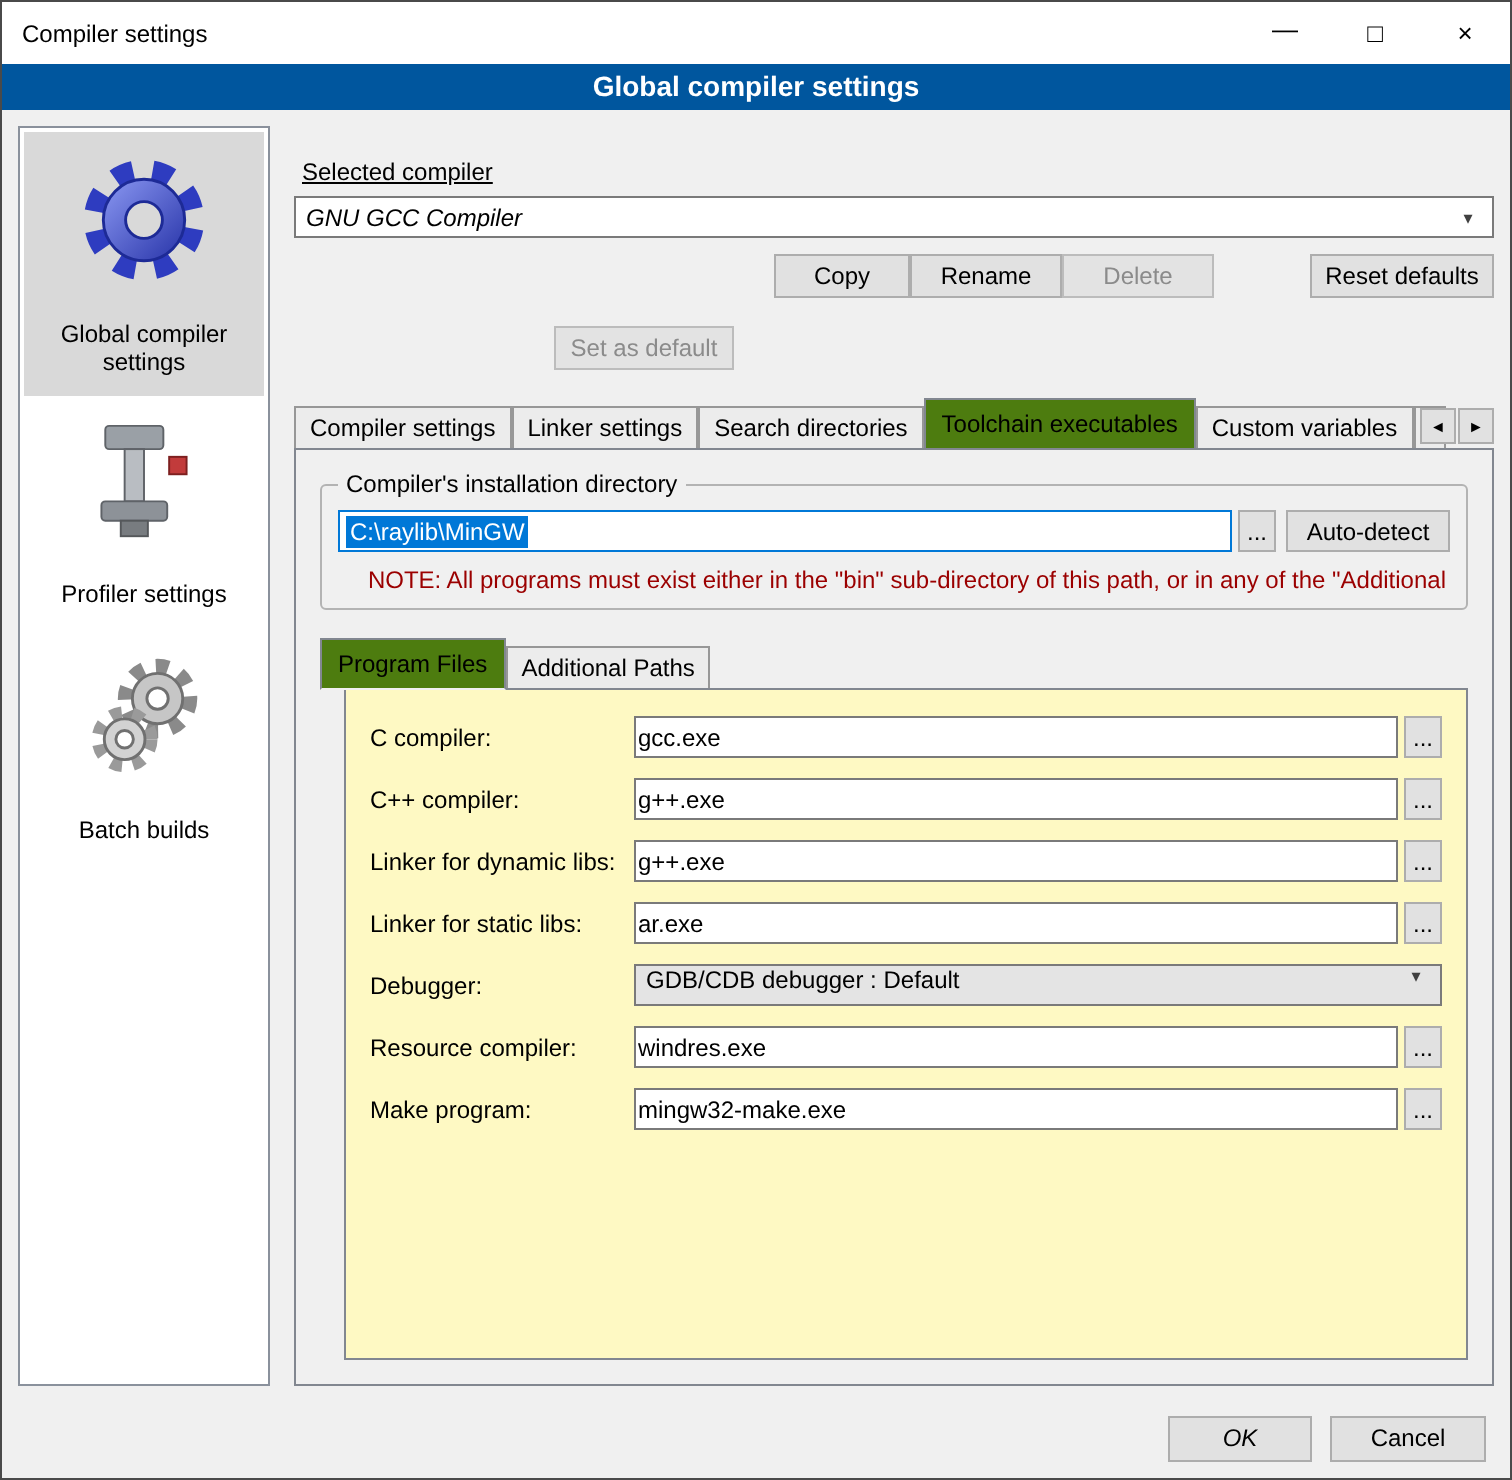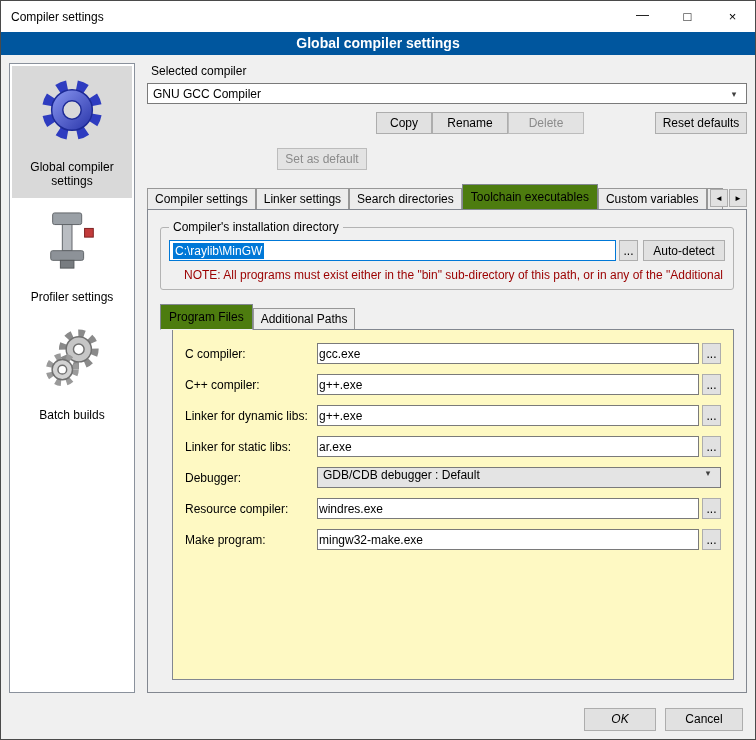--- a/index.html
+++ b/index.html
@@ -17,32 +17,32 @@
   .header-band { height:23px; background:#00569e; color:#fff; font-weight:bold; font-size:14px;
     text-align:center; line-height:23px; flex:0 0 auto; }
   
   .content { flex:1; display:flex; padding:8px 8px 6px 8px; min-height:0; }
   .sidebar { width:126px; flex:0 0 auto; background:#fff; border:1px solid #8a919c; padding:2px; overflow:hidden; }
   .side-item { display:flex; flex-direction:column; align-items:center; text-align:center;
     padding:13px 2px 10px; line-height:14px; }
   .side-item.selected { background:#d9d9d9; }
   .side-item .icon { margin-bottom:16px; }
   .main { flex:1; margin-left:12px; display:flex; flex-direction:column; min-width:0; }
-  .field-label { margin:1px 0 5px 4px; }
+  .field-label { margin:16px 0 5px 4px;text-decoration:underline; }
   
   .combobox { height:21px; background:#fff; border:1px solid #7a7a7a; display:flex; align-items:center; padding:0 5px; }
-  .combobox .cb-text { flex:1; white-space:nowrap; overflow:hidden; }
+  .combobox .cb-text { flex:1; white-space:nowrap; overflow:hidden;font-style:italic; }
   .cb-arrow { width:14px; text-align:center; font-size:9px; color:#404040; }
   
   .btn { background:#e1e1e1; border:1px solid #adadad; height:22px; font-size:12px;
     display:flex; align-items:center; justify-content:center; white-space:nowrap; }
   .btn.disabled { color:#8b8b8b; background:#e3e3e3; border-color:#bcbcbc; }
   .btn-row { display:flex; margin-top:8px; flex:0 0 auto; }
   .b-setdefault { margin-left:130px; width:90px;margin-top:36px; }
-  .b-copy { margin-left:9px; width:56px; }
+  .b-copy { margin-left:20px; width:68px; }
   .b-rename { width:76px; }
   .b-delete { width:76px; }
   .b-reset { margin-left:auto; width:92px; }
   
   .tabs-row { display:flex; align-items:flex-end; margin-top:14px; position:relative;
     padding-right:40px; overflow:hidden; z-index:2; flex:0 0 auto; }
   .tab { border:1px solid #979797; border-bottom:none; background:#ececec;
     padding:3px 7px 3px; white-space:nowrap; align-self:flex-end; }
   .tab.active { background:#4d7c0f; border-color:#828790; padding:5px 8px 5px; margin-bottom:-1px;
     border-bottom:1px solid #f0f0f0; }

